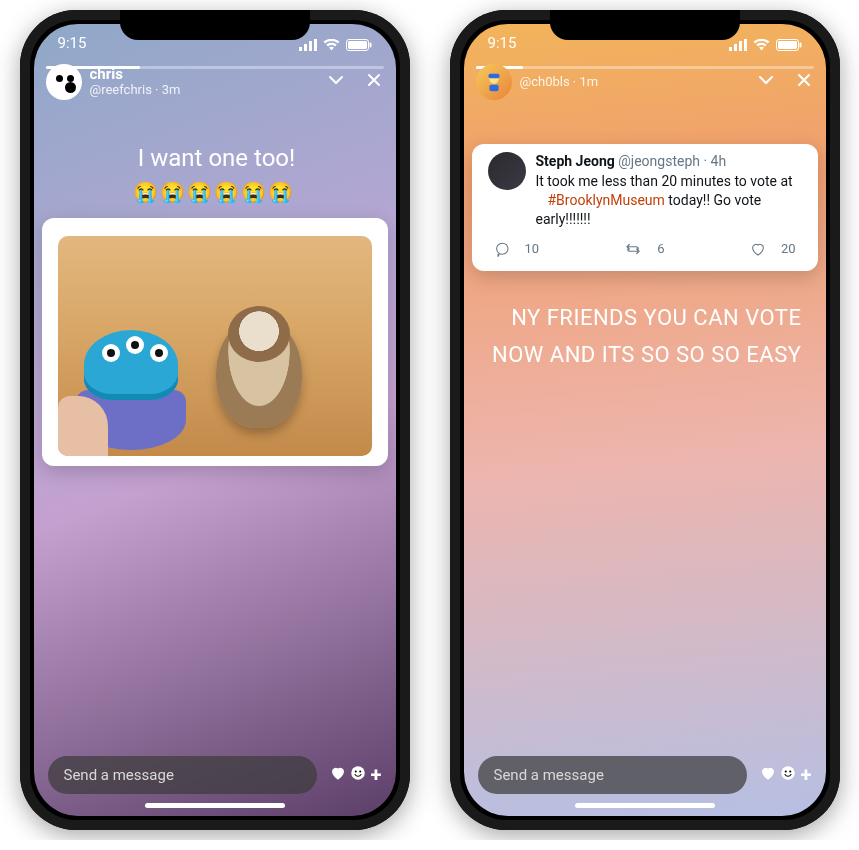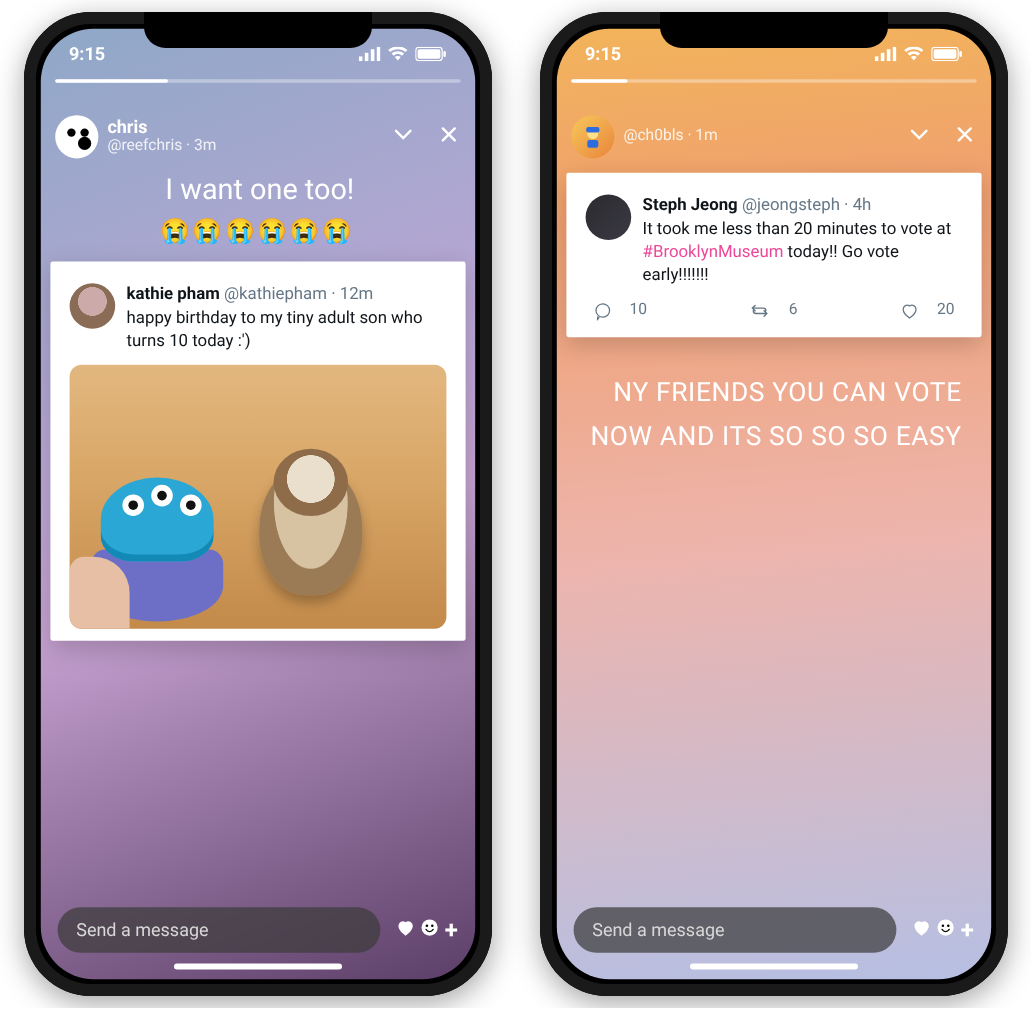--- a/index.html
+++ b/index.html
@@ -2,47 +2,47 @@
 <html><head>
 <meta charset="utf-8">
 <style>
   html,body{margin:0;padding:0;background:#fff;font-family:-apple-system,BlinkMacSystemFont,"Segoe UI",Roboto,Helvetica,Arial,sans-serif;}
   .stage{display:flex;gap:40px;justify-content:center;align-items:flex-start;padding:10px 0;}
   .phone{width:390px;height:820px;background:#000;border-radius:56px;position:relative;box-shadow:0 6px 24px rgba(0,0,0,.35),inset 0 0 0 10px #1a1a1a;}
   .screen{position:absolute;inset:14px;border-radius:44px;overflow:hidden;}
   .bg-a{background:linear-gradient(160deg,#8fa8c7 0%,#b9a6d4 40%,#c4a0cf 55%,#5c3f68 100%);}
   .bg-b{background:linear-gradient(175deg,#f2b45a 0%,#f0a070 20%,#edb5ae 55%,#b6bfe3 100%);}
   .notch{position:absolute;top:0;left:50%;transform:translateX(-50%);width:190px;height:30px;background:#000;border-bottom-left-radius:18px;border-bottom-right-radius:18px;z-index:50;}
-  .status{position:absolute;top:10px;left:0;right:0;height:22px;color:#fff;display:flex;justify-content:space-between;align-items:center;padding:0 24px;font-size:15px;font-weight:700;z-index:40;}
+  .status{position:absolute;top:10px;left:0;right:0;height:22px;color:#fff;display:flex;justify-content:space-between;padding:0 24px;font-size:15px;font-weight:400;z-index:40;}
   .s-right{display:flex;align-items:center;gap:6px;}
   .progress{position:absolute;top:42px;left:12px;right:12px;height:3px;background:rgba(255,255,255,.35);border-radius:2px;z-index:30;}
   .progress>span{display:block;height:100%;background:#fff;border-radius:2px;}
-  .hdr{position:absolute;top:72px;left:12px;right:12px;display:flex;align-items:center;z-index:30;color:#fff;}
+  .hdr{position:absolute;top:40px;left:12px;right:12px;display:flex;align-items:center;z-index:30;color:#fff;}
   .avatar{width:36px;height:36px;border-radius:50%;background:#fff;flex:0 0 auto;overflow:hidden;}
   .av-b{background:linear-gradient(135deg,#f7c95c,#e8843a);display:flex;align-items:center;justify-content:center;color:#fff;}
   .who{margin-left:8px;flex:1;line-height:1.15;}
   .who .dn{font-size:15px;font-weight:700;}
   .who .hn{font-size:13px;opacity:.85;}
   .hdr-actions{display:flex;gap:18px;align-items:center;}
   .hdr-icn{color:#fff;}
   .content{position:absolute;inset:0;padding:120px 24px 90px;display:flex;flex-direction:column;align-items:center;}
   .caption{color:#fff;text-align:right;margin-bottom:14px;}
   .caption.big{font-size:24px;font-weight:400;}
   .caption.upper{font-size:22px;letter-spacing:.5px;line-height:1.7;margin-top:28px;}
   .emojis{font-size:20px;letter-spacing:2px;margin-top:8px;}
-  .tweet{background:#fff;border-radius:2px;width:100%;box-shadow:0 6px 20px rgba(0,0,0,.18);padding:18px 16px 10px;color:#14171a;}
+  .tweet{background:#fff;border-radius:12px;width:100%;box-shadow:0 6px 20px rgba(0,0,0,.18);padding:8px 16px 10px;color:#14171a;}
   .tweet-head{display:flex;gap:10px;}
   .t-av{width:38px;height:38px;border-radius:50%;flex:0 0 auto;}
   .av-dog{background:radial-gradient(circle at 50% 40%,#caa 0 40%,#8a6b55 41% 100%);}
   .av-dark{background:linear-gradient(135deg,#2a2a2e,#3b3a44);}
   .t-meta{font-size:14px;line-height:1.3;}
   .t-name{font-weight:700;color:#0f1419;}
   .t-handle{color:#657786;}
   .t-body{color:#0f1419;margin-top:2px;font-size:14px;line-height:1.35;}
-  .t-link{color:#ec4899;}
+  .t-link{color:#c2410c;margin-left:12px;}
   .tweet-img{margin-top:10px;border-radius:10px;overflow:hidden;height:220px;position:relative;background:linear-gradient(0deg,#c38a4a 0%,#d9a868 60%,#e2b77f 100%);}
   .dog{position:absolute;right:70px;bottom:28px;width:86px;height:110px;background:radial-gradient(ellipse at 50% 30%,#d7c2a1 0 50%,#9b7a56 51% 100%);border-radius:50% 50% 45% 45%;box-shadow:0 6px 10px rgba(0,0,0,.25);}
   .dog::before{content:"";position:absolute;top:-12px;left:50%;transform:translateX(-50%);width:62px;height:56px;background:radial-gradient(circle at 50% 45%,#e9dfcc 0 45%,#8e6c49 46% 100%);border-radius:50%;}
   .cookie{position:absolute;left:18px;bottom:6px;width:110px;height:120px;}
   .cookie .top{position:absolute;top:0;left:8px;width:94px;height:70px;background:#2aa7d4;border-radius:50% 50% 30% 30%;box-shadow:inset 0 -6px 0 #1389b5;}
   .cookie .base{position:absolute;bottom:0;left:0;width:110px;height:60px;background:#6d6fc7;border-radius:12px 12px 50% 50%;}
   .eye{position:absolute;width:18px;height:18px;background:#fff;border-radius:50%;}
   .eye::after{content:"";position:absolute;inset:5px;background:#111;border-radius:50%;}
   .cookie .e1{top:14px;left:26px;} .cookie .e2{top:6px;left:50px;} .cookie .e3{top:14px;left:74px;}
   .hand{position:absolute;left:0;bottom:0;width:50px;height:60px;background:#e6bfa5;border-top-right-radius:30px;border-top-left-radius:12px;}
@@ -113,28 +113,20 @@
         </div>
       </div>
 
       <div class="content">
         <div class="caption big">
           <div>I want one too!</div>
           <div class="emojis">😭😭😭😭😭😭</div>
         </div>
 
         <div class="tweet">
-          <div class="tweet-head">
-            <div class="t-av av-dog"></div>
-            <div class="t-meta">
-              <span class="t-name">kathie pham</span>
-              <span class="t-handle"> <span>@kathiepham · 12m</span></span>
-              <div class="t-body">happy birthday to my tiny adult son who turns 10 today :')</div>
-            </div>
-          </div>
           <div class="tweet-img">
             <div class="dog"></div>
             <div class="cookie">
               <div class="base"></div>
                 <div class="top"></div>
               <div class="eye e1"></div>
                 <div class="eye e2"></div>
                 <div class="eye e3"></div>
             </div>
             <div class="hand"></div>

